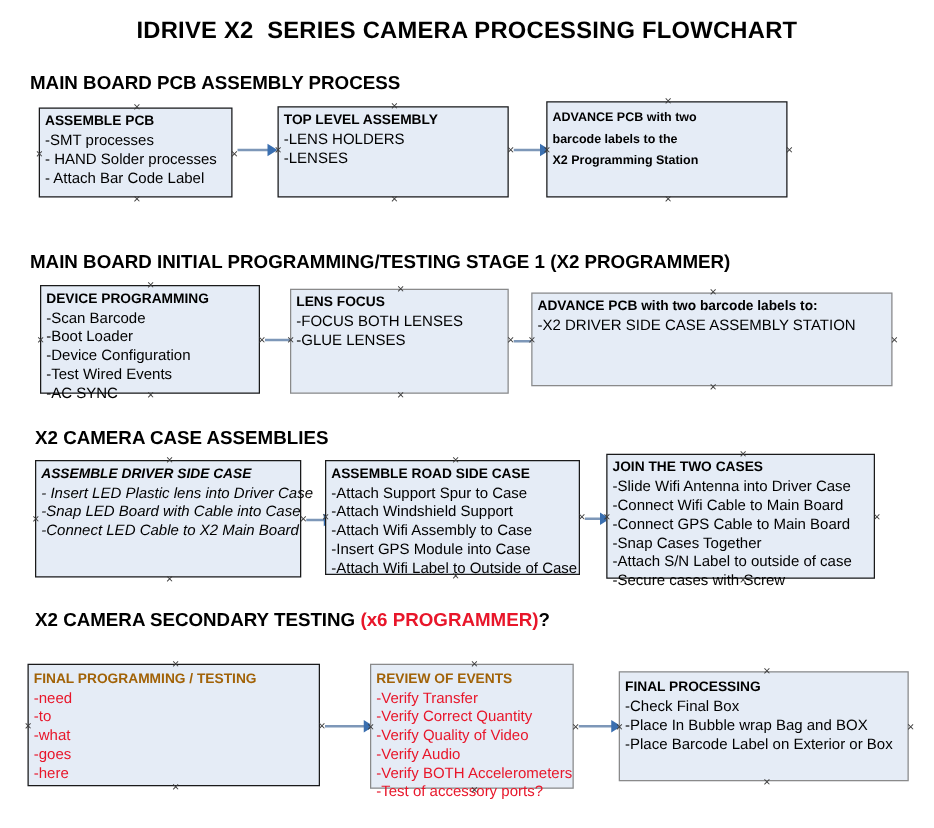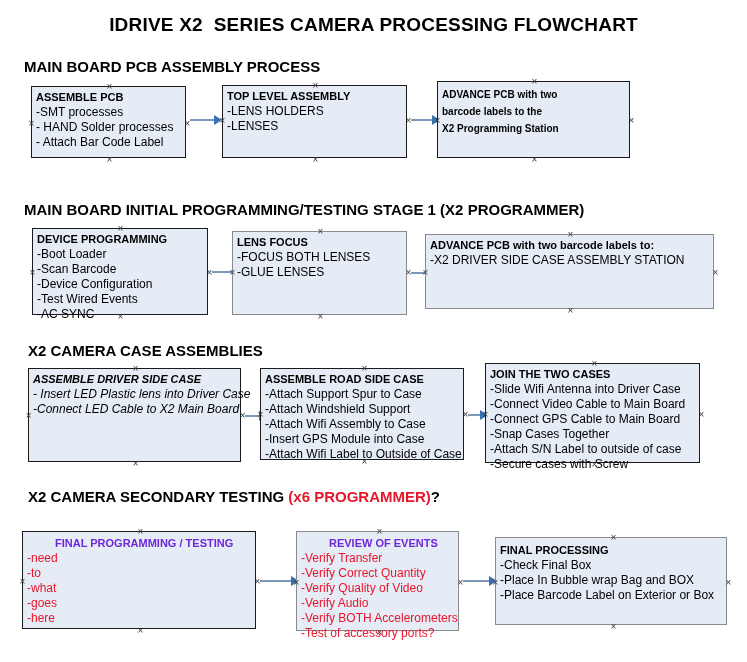--- a/index.html
+++ b/index.html
@@ -75,21 +75,21 @@
     line-height: 15px;
     white-space: nowrap;
   }
   .bline.bold {
     font-weight: bold;
     font-size: 10px;
     line-height: 17px;
   }
 
   
-  .fbox.red .btitle { color: #6d28d9; margin-left: 28px; }
+  .fbox.red .btitle { color: #a16207; }
   .fbox.red .bline  { color: #e8162a; }
 
   
   .conn-line {
     position: absolute;
     height: 1.5px;
     background: #7d97b8;
   }
   .conn-head {
     position: absolute;
@@ -167,22 +167,22 @@
     <span class="handle dark" style="left:189px; top:34px;">×</span>
   </div>
 
   <div class="abs section-head" style="left:24px; top:201px;">
     <span>MAIN BOARD INITIAL PROGRAMMING/TESTING STAGE 1 (X2 PROGRAMMER)</span>
   </div>
 
   <div class="abs fbox" style="left:32px; top:228px; width:176px; height:87px;">
     <div class="inner">
       <div class="btitle">DEVICE PROGRAMMING</div>
+      <div class="bline">-Scan Barcode</div>
       <div class="bline">-Boot Loader</div>
-      <div class="bline">-Scan Barcode</div>
       <div class="bline">-Device Configuration</div>
       <div class="bline">-Test Wired Events</div>
       <div class="bline">-AC SYNC</div>
     </div>
     <span class="handle dark" style="left:83px; top:-5px;">×</span>
     <span class="handle dark" style="left:83px; top:83px;">×</span>
     <span class="handle dark" style="left:-5px; top:39px;">×</span>
     <span class="handle dark" style="left:172px; top:39px;">×</span>
   </div>
 
@@ -216,20 +216,21 @@
   </div>
 
   <div class="abs section-head" style="left:28px; top:342px;">
     <span>X2 CAMERA CASE ASSEMBLIES</span>
   </div>
 
   <div class="abs fbox" style="left:28px; top:368px; width:213px; height:94px;font-style:italic;">
     <div class="inner">
       <div class="btitle">ASSEMBLE DRIVER SIDE CASE</div>
       <div class="bline">- Insert LED Plastic lens into Driver Case</div>
+      <div class="bline">-Snap LED Board with Cable into Case</div>
       <div class="bline">-Connect LED Cable to X2 Main Board</div>
     </div>
     <span class="handle dark" style="left:102px; top:-5px;">×</span>
     <span class="handle dark" style="left:102px; top:90px;">×</span>
     <span class="handle dark" style="left:-5px; top:42px;">×</span>
     <span class="handle dark" style="left:209px; top:42px;">×</span>
   </div>
 
   <div class="conn-line" style="left:245px; top:415px; width:16px;"></div>
   <div class="conn-head" style="left:259px; top:411px;"></div>
@@ -249,21 +250,21 @@
     <span class="handle dark" style="left:200px; top:41px;">×</span>
   </div>
 
   <div class="conn-line" style="left:468px; top:414px; width:14px;"></div>
   <div class="conn-head" style="left:480px; top:410px;"></div>
 
   <div class="abs fbox" style="left:485px; top:363px; width:215px; height:100px;">
     <div class="inner">
       <div class="btitle">JOIN THE TWO CASES</div>
       <div class="bline">-Slide Wifi Antenna into Driver Case</div>
-      <div class="bline">-Connect Video Cable to Main Board</div>
+      <div class="bline">-Connect Wifi Cable to Main Board</div>
       <div class="bline">-Connect GPS Cable to Main Board</div>
       <div class="bline">-Snap Cases Together</div>
       <div class="bline">-Attach S/N Label to outside of case</div>
       <div class="bline">-Secure cases with Screw</div>
     </div>
     <span class="handle dark" style="left:104px; top:-5px;">×</span>
     <span class="handle dark" style="left:104px; top:96px;">×</span>
     <span class="handle dark" style="left:-5px; top:46px;">×</span>
     <span class="handle dark" style="left:211px; top:46px;">×</span>
   </div>

